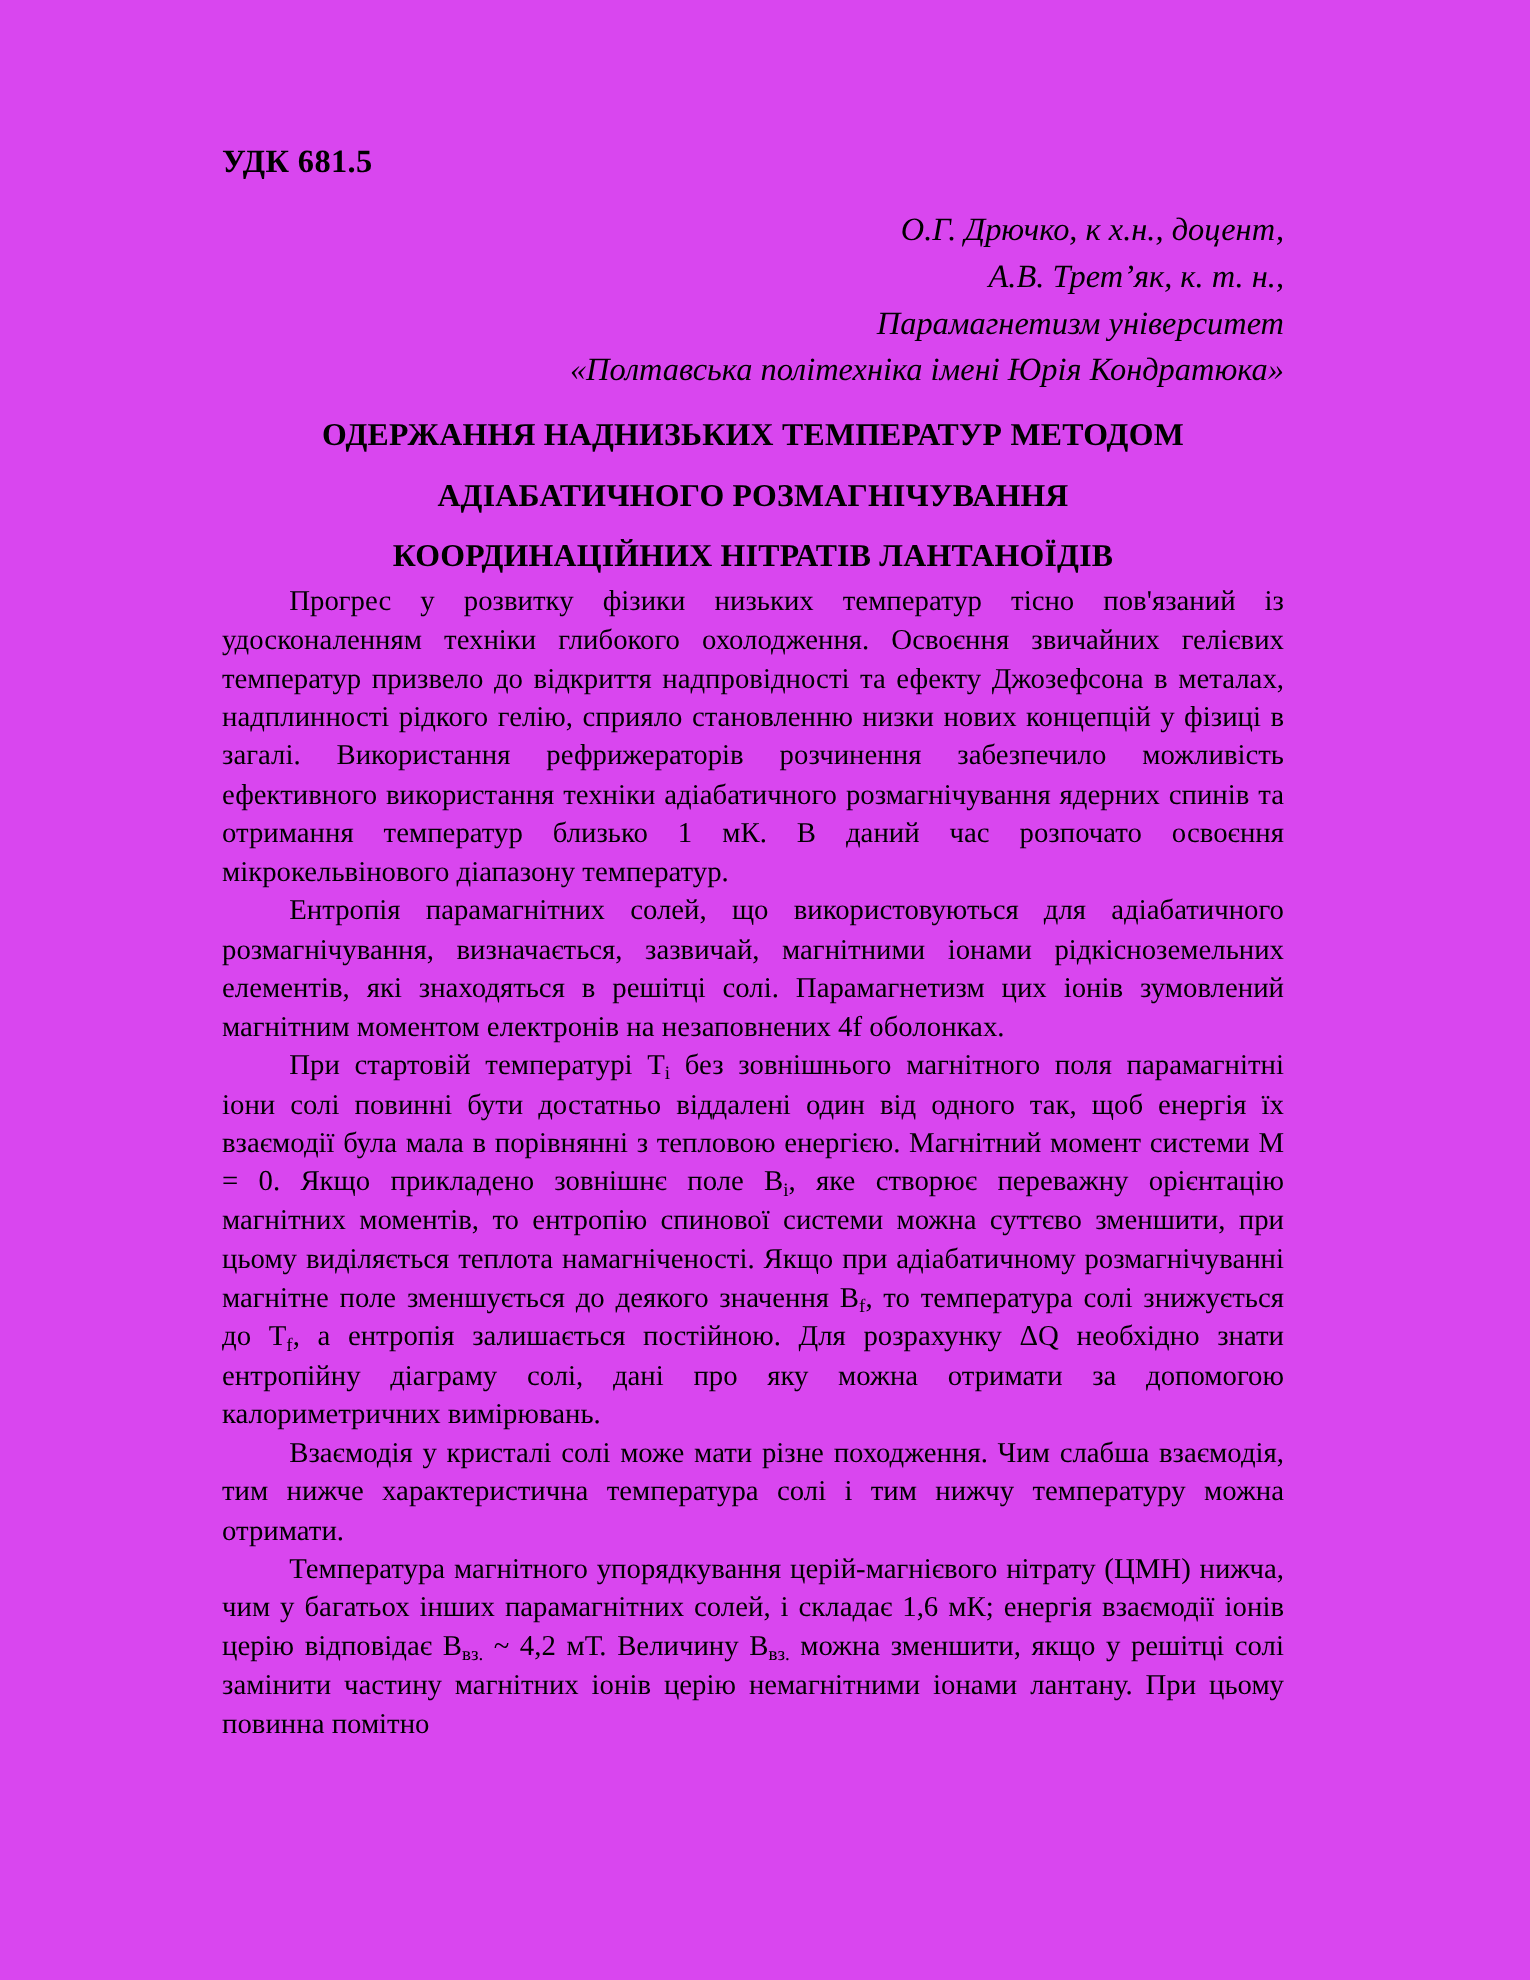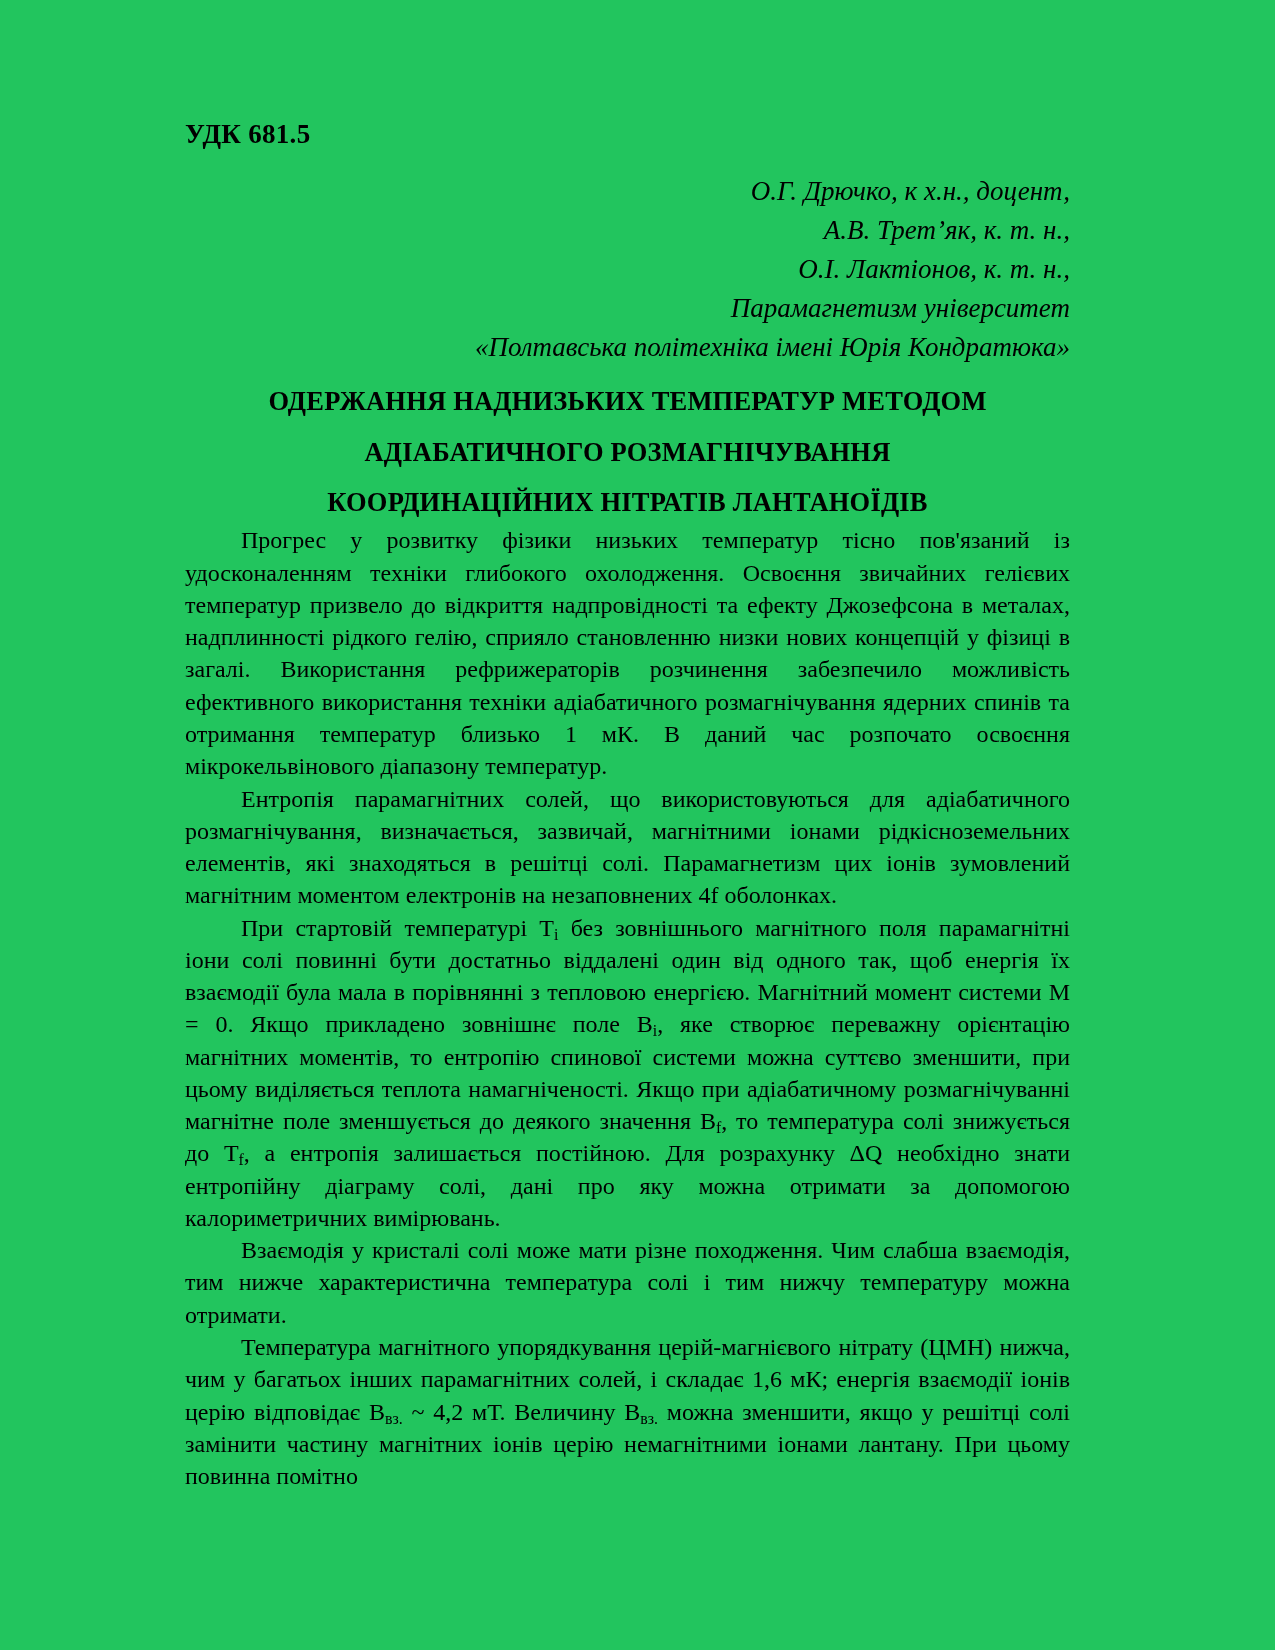--- a/index.html
+++ b/index.html
@@ -10,21 +10,21 @@
   }
   body {
     font-family: "Liberation Serif", "DejaVu Serif", serif;
     color: #000000;
   }
   .page {
     position: relative;
     width: 1275px;
     height: 1650px;
     margin: 0 auto;
-    background: #22c55e;
+    background: #d946ef;
     overflow: hidden;
     box-sizing: border-box;
   }
   .content {
     position: absolute;
     left: 185px;
     top: 120px;
     width: 885px;
   }
   .udk {
@@ -81,21 +81,20 @@
 <body>
 
 <div class="page">
   <div class="content">
 
     <div class="udk">УДК 681.5</div>
 
     <div class="authors">
       <div>О.Г. Дрючко, к х.н., доцент,</div>
       <div>А.В. Трет’як, к. т. н.,</div>
-      <div>О.І. Лактіонов, к. т. н.,</div>
       <div>Парамагнетизм університет</div>
       <div>«Полтавська політехніка імені Юрія Кондратюка»</div>
     </div>
 
     <div class="title">
       <div>ОДЕРЖАННЯ НАДНИЗЬКИХ ТЕМПЕРАТУР МЕТОДОМ</div>
       <div>АДІАБАТИЧНОГО РОЗМАГНІЧУВАННЯ</div>
       <div>КООРДИНАЦІЙНИХ НІТРАТІВ ЛАНТАНОЇДІВ</div>
     </div>
 

